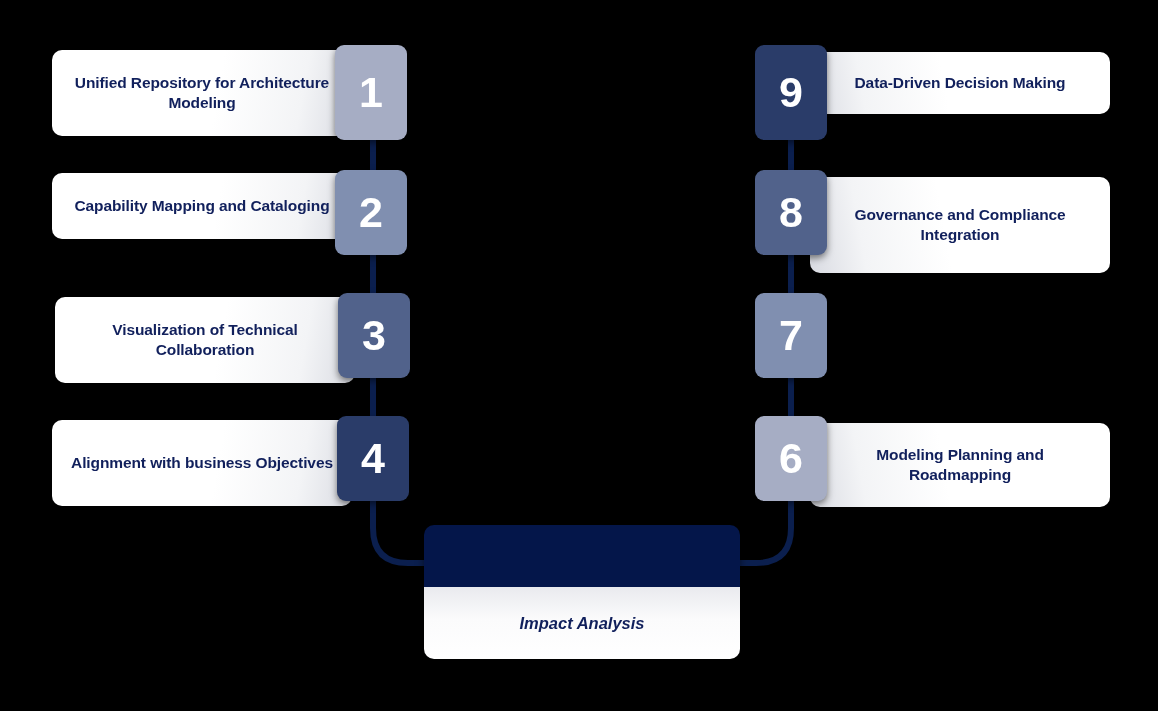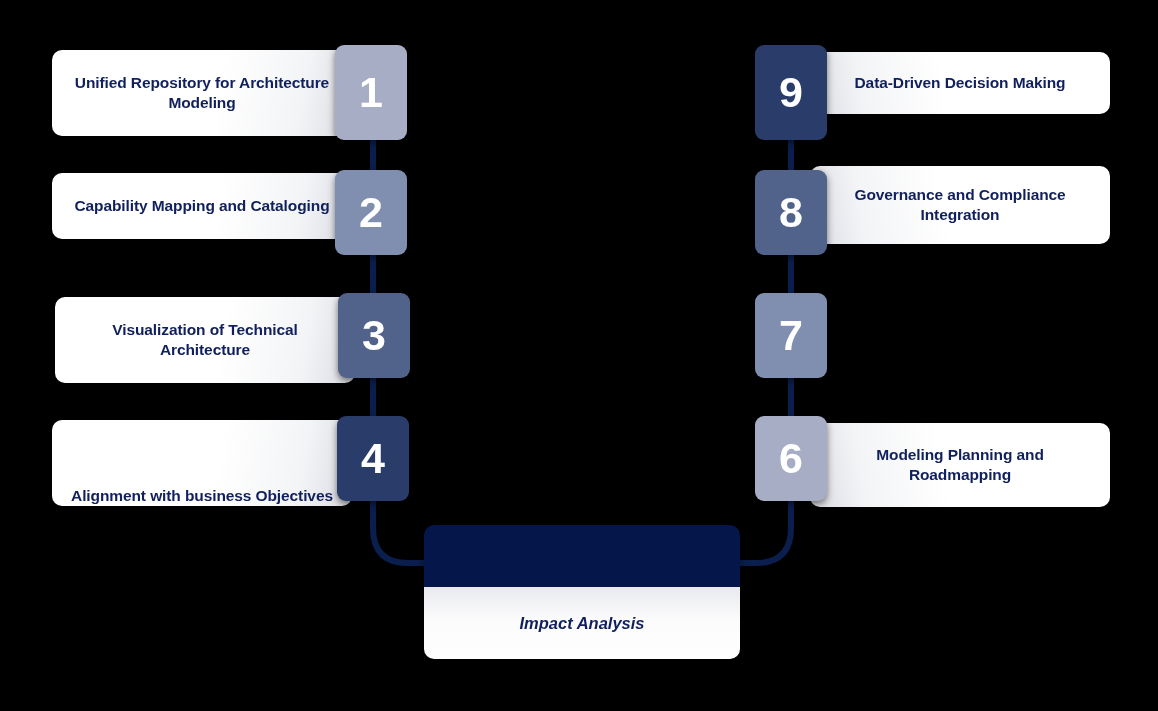--- a/index.html
+++ b/index.html
@@ -96,41 +96,41 @@
   </div>
 
   <div class="card card-left" style="left:52px;top:173px;width:300px;height:66px;">
     <div class="card-text">Capability Mapping and Cataloging</div>
   </div>
   <div class="badge" style="left:335px;top:170px;width:72px;height:85px;background:#808FB0;">
     <span>2</span>
   </div>
 
   <div class="card card-left" style="left:55px;top:297px;width:300px;height:86px;">
-    <div class="card-text">Visualization of Technical Architecture</div>
+    <div class="card-text">Visualization of Technical Collaboration</div>
   </div>
   <div class="badge" style="left:338px;top:293px;width:72px;height:85px;background:#51628B;">
     <span>3</span>
   </div>
 
-  <div class="card card-left" style="left:52px;top:420px;width:300px;height:86px;align-items:flex-end;">
+  <div class="card card-left" style="left:52px;top:420px;width:300px;height:86px;">
     <div class="card-text">Alignment with business Objectives</div>
   </div>
   <div class="badge" style="left:337px;top:416px;width:72px;height:85px;background:#2A3C69;">
     <span>4</span>
   </div>
 
   <div class="card card-right" style="left:810px;top:52px;width:300px;height:62px;">
     <div class="card-text">Data-Driven Decision Making</div>
   </div>
   <div class="badge" style="left:755px;top:45px;width:72px;height:95px;background:#2A3C69;">
     <span>9</span>
   </div>
 
-  <div class="card card-right" style="left:810px;top:166px;width:300px;height:78px;">
+  <div class="card card-right" style="left:810px;top:177px;width:300px;height:96px;">
     <div class="card-text">Governance and Compliance Integration</div>
   </div>
   <div class="badge" style="left:755px;top:170px;width:72px;height:85px;background:#51628B;">
     <span>8</span>
   </div>
 
   <div class="badge" style="left:755px;top:293px;width:72px;height:85px;background:#808FB0;">
     <span>7</span>
   </div>
 

